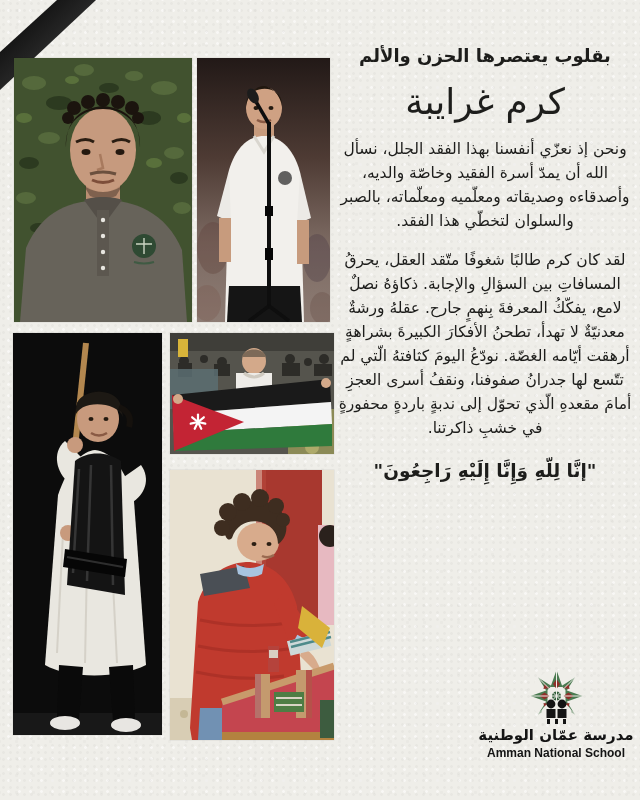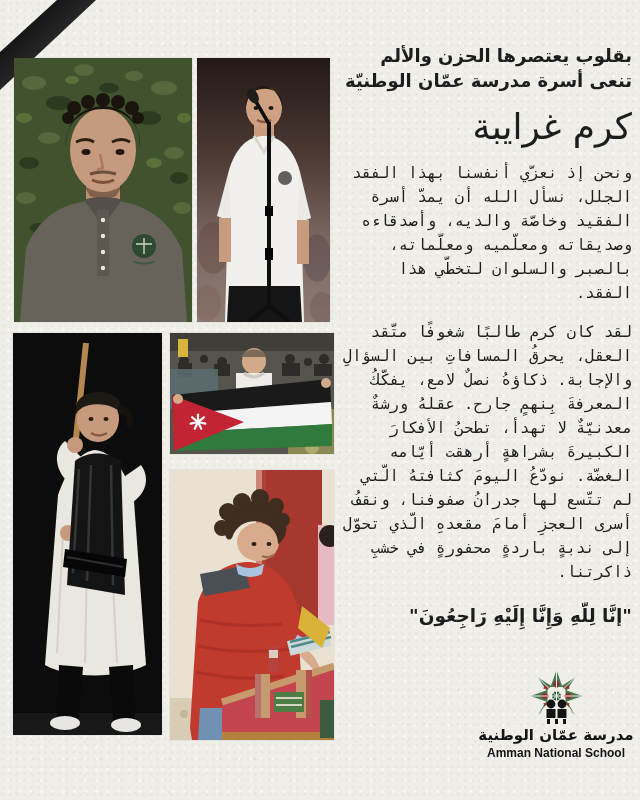--- a/index.html
+++ b/index.html
@@ -21,25 +21,25 @@
   #ribbon{left:0;top:0;width:100px;height:92px;}
 
   #photo1{left:14px;top:58px;width:178px;height:264px;}
   #photo2{left:197px;top:58px;width:133px;height:264px;}
   #photo3{left:13px;top:333px;width:149px;height:402px;}
   #photo4{left:170px;top:333px;width:164px;height:121px;}
   #photo5{left:170px;top:470px;width:164px;height:270px;}
 
   .text-col{
     left:338px;top:44px;width:294px;
-    direction:rtl;text-align:right;color:#1d1d1b;
+    direction:rtl;text-align:center;color:#1d1d1b;
   }
   .hdr{font-size:18px;font-weight:bold;line-height:1.38;letter-spacing:0;}
   .student{font-size:36px;font-weight:normal;line-height:1.15;margin-top:12px;}
-  .para{font-size:15.5px;line-height:1.55;margin-top:15px;font-weight:normal;font-family:Liberation Mono, monospace;}
+  .para{font-size:15.5px;line-height:1.55;margin-top:15px;font-weight:normal;}
   .quote{font-size:18.5px;font-weight:bold;margin-top:20px;}
 
   .footer{
     left:468px;top:668px;width:176px;text-align:center;color:#141414;
   }
   .footer .logo{width:57px;height:57px;margin:0 auto;}
   .school-ar{font-size:15px;font-weight:bold;direction:rtl;margin-top:2px;line-height:1.1;}
   .school-en{font-size:12px;font-weight:bold;font-family:"Liberation Sans",sans-serif;margin-top:3px;line-height:1.1;}
 </style>
 </head>
@@ -311,21 +311,20 @@
     <rect x="136" y="200" width="6" height="48" fill="#b5524a"></rect>
     <rect x="104" y="222" width="30" height="20" fill="#4e7d44"></rect>
     <path d="M106,228 h26 M106,235 h26" stroke="#d8d4c4" stroke-width="2"></path>
     <rect x="150" y="230" width="14" height="38" fill="#3d5c3f"></rect>
   </svg>
 </div>
 
 <div class="abs text-col">
   <div class="hdr">
     <div>بقلوب يعتصرها الحزن والألم</div>
-    <div>تنعى أسرة مدرسة عمّان الوطنيّة</div>
   </div>
   <div class="student">كرم غرايبة</div>
   <div class="para">ونحن إذ نعزّي أنفسنا بهذا الفقد الجلل، نسأل الله أن يمدّ أسرة الفقيد وخاصّة والديه، وأصدقاءه وصديقاته ومعلّميه ومعلّماته، بالصبر والسلوان لتخطّي هذا الفقد.</div>
   <div class="para">لقد كان كرم طالبًا شغوفًا متّقد العقل، يحرقُ المسافاتِ بين السؤالِ والإجابة. ذكاؤهُ نصلٌ لامع، يفكّكُ المعرفةَ بِنهمٍ جارح. عقلهُ ورشةٌ معدنيّةٌ لا تهدأ، تطحنُ الأفكارَ الكبيرةَ بشراهةٍ أرهقت أيّامه الغضّة. نودّعُ اليومَ كثافتهُ الّتي لم تتّسع لها جدرانُ صفوفنا، ونقفُ أسرى العجزِ أمامَ مقعدهِ الّذي تحوّل إلى ندبةٍ باردةٍ محفورةٍ في خشبِ ذاكرتنا.</div>
   <div class="quote">"إنَّا لِلّهِ وَإِنَّا إِلَيْهِ رَاجِعُونَ"</div>
 </div>
 
 <div class="abs footer">
   <div class="logo">
     <svg viewBox="0 0 57 57" xmlns="http://www.w3.org/2000/svg">

